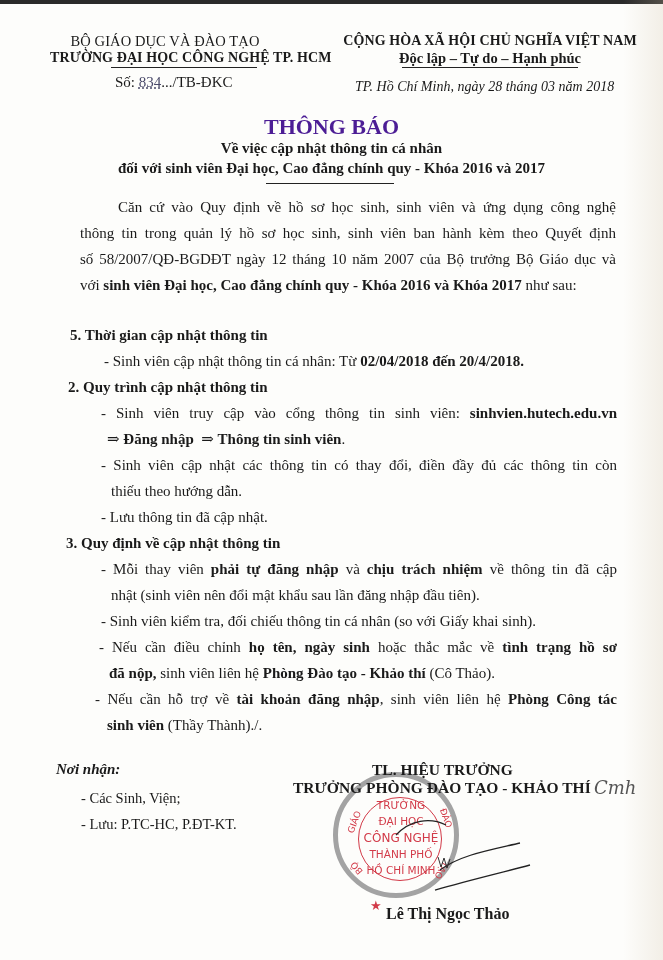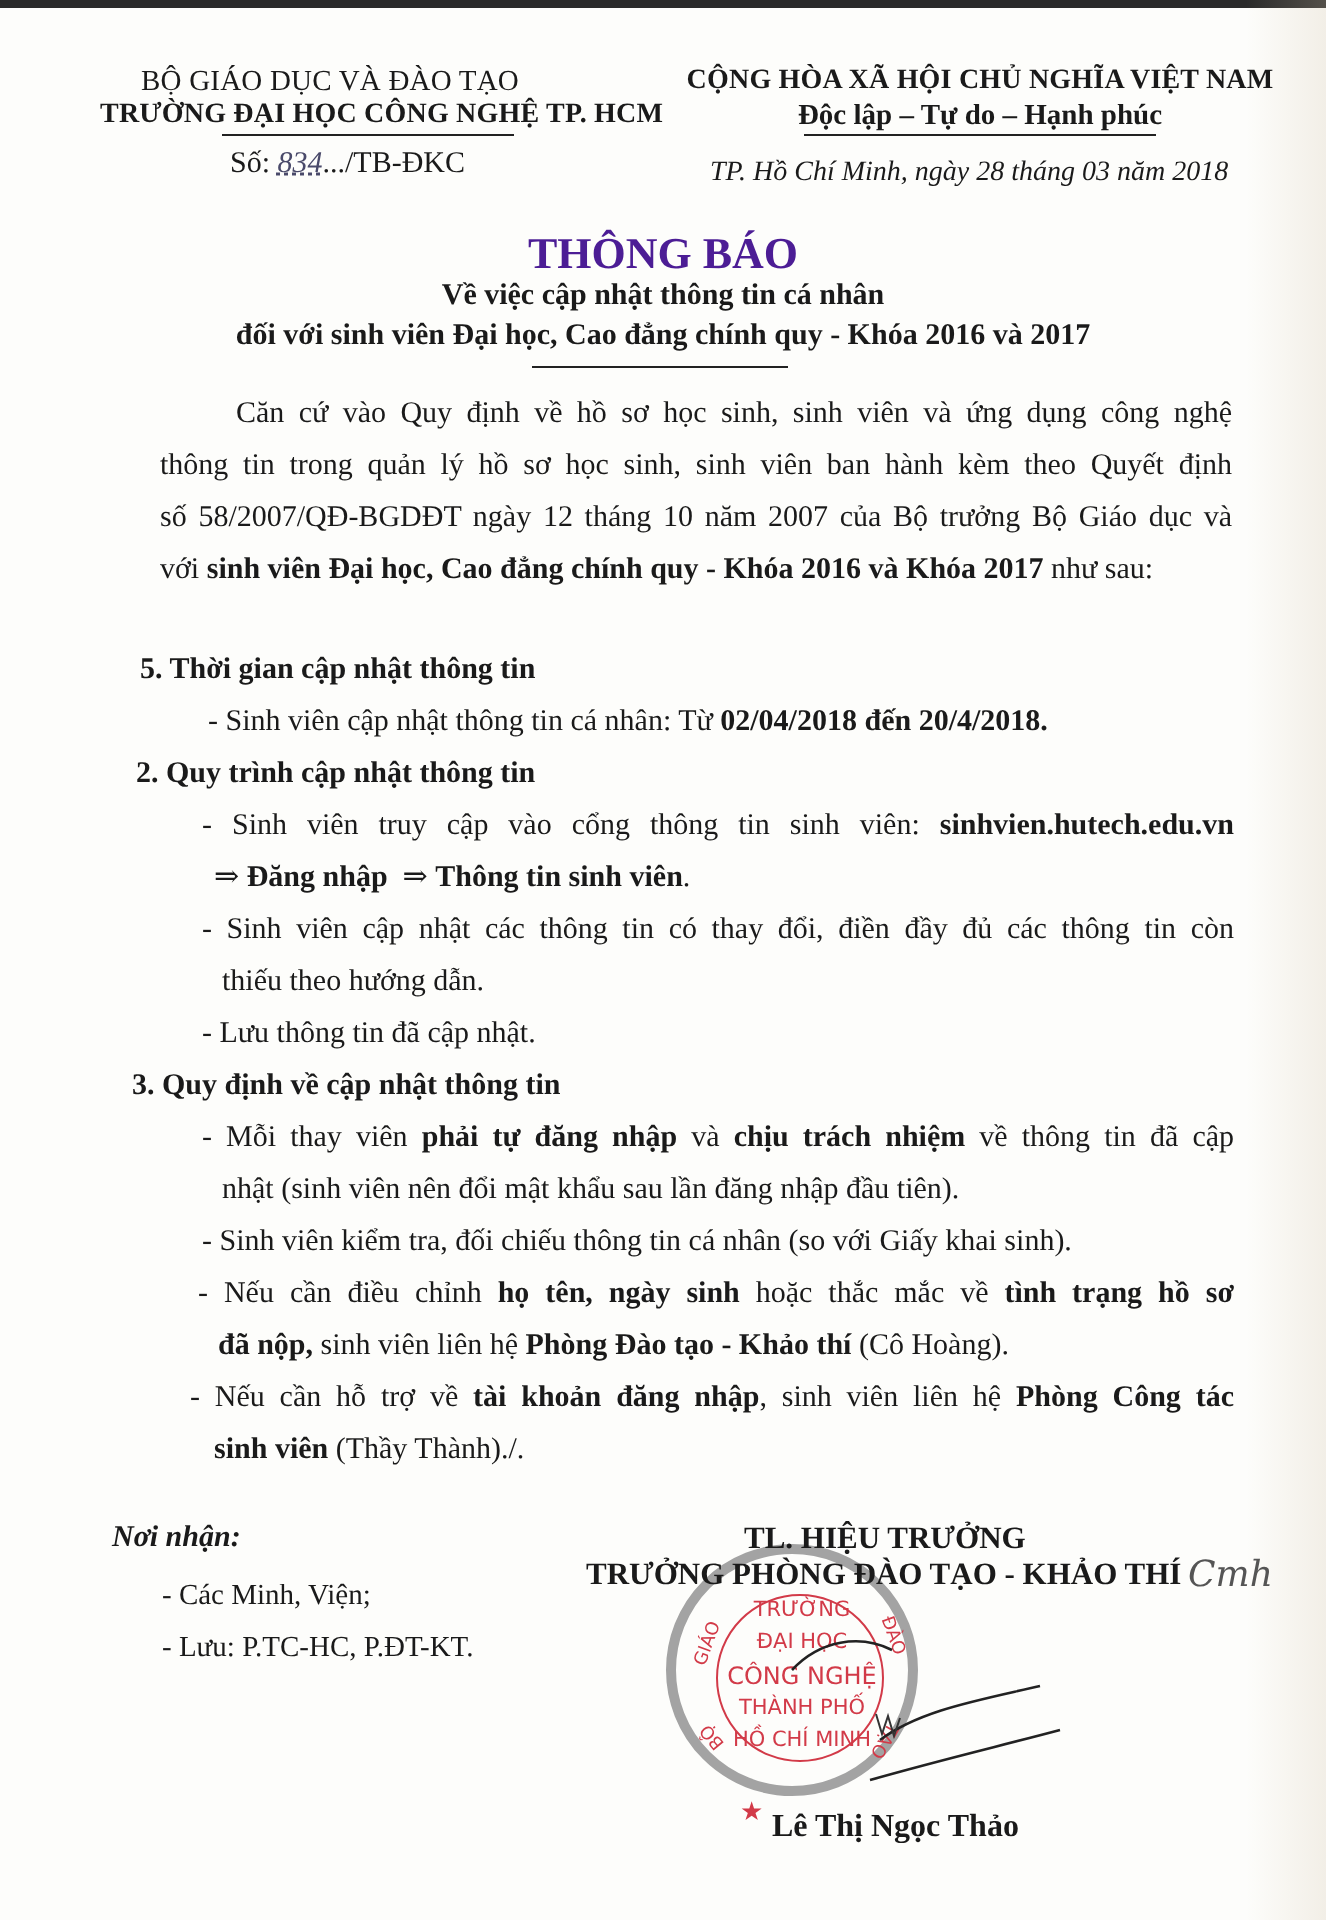--- a/index.html
+++ b/index.html
@@ -32,21 +32,21 @@
 </head>
 <body>
 
 <div class="topbar"></div>
 <div class="rightshade"></div>
 
 <div class="abs hdr center" style="left:50px; top:33px; width:230px;">BỘ GIÁO DỤC VÀ ĐÀO TẠO</div>
 <div class="abs hdr center bold" style="left:50px; top:50px; width:230px; font-size:14px;">TRƯỜNG ĐẠI HỌC CÔNG NGHỆ TP. HCM</div>
 <div class="uline" style="left:111px; top:67px; width:146px;"></div>
 <div class="abs" style="left:115px; top:74px; font-size:15px;">
-  <span>Số: </span><span style="font-style:italic; color:#4a4a6a; text-decoration:underline dotted;">834</span><span>.../TB-ĐKC</span>
+  <span>Số: </span><span style="color:#4a4a6a; text-decoration:underline dotted;">834</span><span>.../TB-ĐKC</span>
 </div>
 
 <div class="abs hdr bold center" style="left:340px; top:33px; width:300px; font-size:14px;">CỘNG HÒA XÃ HỘI CHỦ NGHĨA VIỆT NAM</div>
 <div class="abs bold center" style="left:340px; top:50px; width:300px; font-size:14.5px;">Độc lập – Tự do – Hạnh phúc</div>
 <div class="uline" style="left:402px; top:67px; width:176px;"></div>
 <div class="abs ital" style="left:355px; top:79px; font-size:14px;">TP. Hồ Chí Minh, ngày 28 tháng 03 năm 2018</div>
 
 <div class="abs bold center" style="left:0; top:114px; width:663px; font-size:22px; color:#4c1d95;">THÔNG BÁO</div>
 <div class="abs bold center" style="left:0; top:140px; width:663px; font-size:15px;">Về việc cập nhật thông tin cá nhân</div>
 <div class="abs bold center" style="left:0; top:160px; width:663px; font-size:15px;">đối với sinh viên Đại học, Cao đẳng chính quy - Khóa 2016 và 2017</div>
@@ -74,29 +74,29 @@
 <div class="abs body" style="left:101px; top:504px;">- Lưu thông tin đã cập nhật.</div>
 
 <div class="abs body bold" style="left:66px; top:530px;">3. Quy định về cập nhật thông tin</div>
 <div class="abs body" style="left:101px; top:556px; width:516px;">
   <div class="justify"><span>- Mỗi thay viên </span><span class="bold">phải tự đăng nhập</span><span> và </span><span class="bold">chịu trách nhiệm</span><span> về thông tin đã cập</span></div>
   <div style="padding-left:10px;">nhật (sinh viên nên đổi mật khẩu sau lần đăng nhập đầu tiên).</div>
 </div>
 <div class="abs body" style="left:101px; top:608px;">- Sinh viên kiểm tra, đối chiếu thông tin cá nhân (so với Giấy khai sinh).</div>
 <div class="abs body" style="left:99px; top:634px; width:518px;">
   <div class="justify"><span>- Nếu cần điều chỉnh </span><span class="bold">họ tên, ngày sinh</span><span> hoặc thắc mắc về </span><span class="bold">tình trạng hồ sơ</span></div>
-  <div style="padding-left:10px;"><span class="bold">đã nộp,</span><span> sinh viên liên hệ </span><span class="bold">Phòng Đào tạo - Khảo thí</span><span> (Cô Hoàng).</span></div>
+  <div style="padding-left:10px;"><span class="bold">đã nộp,</span><span> sinh viên liên hệ </span><span class="bold">Phòng Đào tạo - Khảo thí</span><span> (Cô Thảo).</span></div>
 </div>
 <div class="abs body" style="left:95px; top:686px; width:522px;">
   <div class="justify"><span>- Nếu cần hỗ trợ về </span><span class="bold">tài khoản đăng nhập</span><span>, sinh viên liên hệ </span><span class="bold">Phòng Công tác</span></div>
   <div style="padding-left:12px;"><span class="bold">sinh viên</span><span> (Thầy Thành)./.</span></div>
 </div>
 
 <div class="abs bold ital" style="left:56px; top:761px; font-size:15px;">Nơi nhận:</div>
-<div class="abs" style="left:81px; top:790px; font-size:14.5px;">- Các Minh, Viện;</div>
+<div class="abs" style="left:81px; top:790px; font-size:14.5px;">- Các Sinh, Viện;</div>
 <div class="abs" style="left:81px; top:816px; font-size:14.5px;">- Lưu: P.TC-HC, P.ĐT-KT.</div>
 
 <div class="stamp">
   <div class="stamp-inner"></div>
   <div class="stamp-text" style="top:22px;">TRƯỜNG</div>
   <div class="stamp-text" style="top:38px;">ĐẠI HỌC</div>
   <div class="stamp-text" style="top:54px; font-size:12px;">CÔNG NGHỆ</div>
   <div class="stamp-text" style="top:71px;">THÀNH PHỐ</div>
   <div class="stamp-text" style="top:87px;">HỒ CHÍ MINH</div>
   <div class="stamp-ring" style="left:5px; top:40px; transform:rotate(-70deg);">GIÁO</div>

